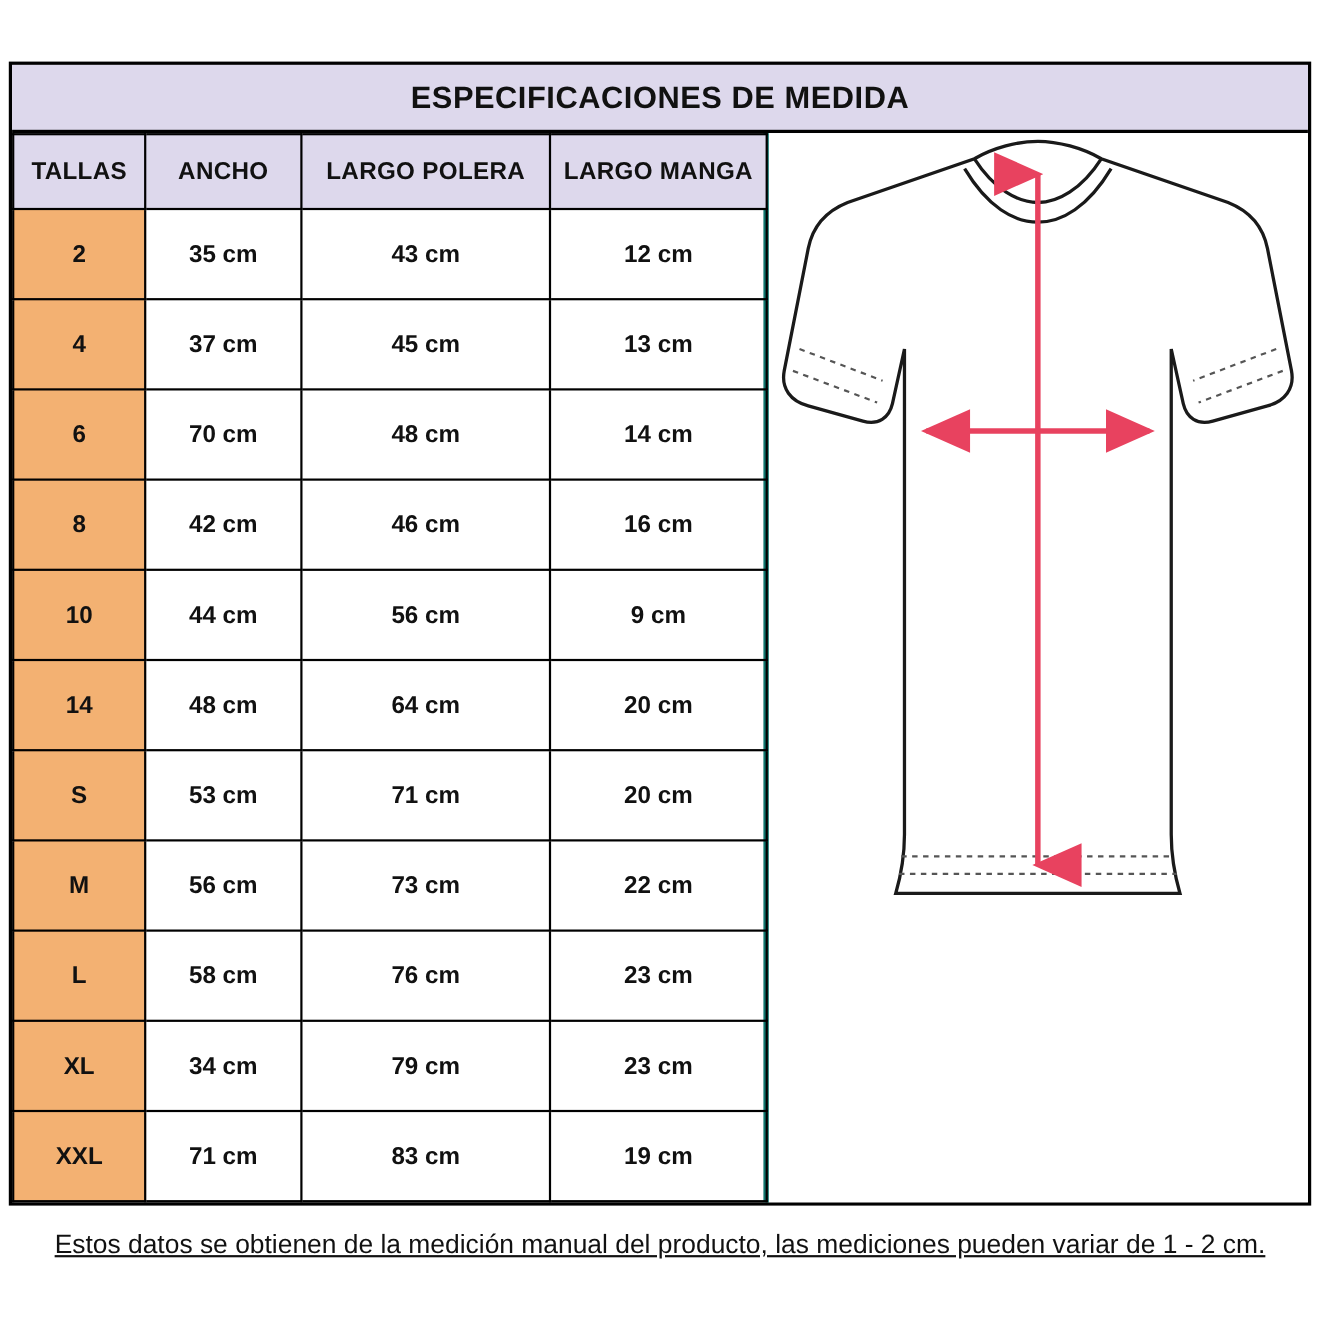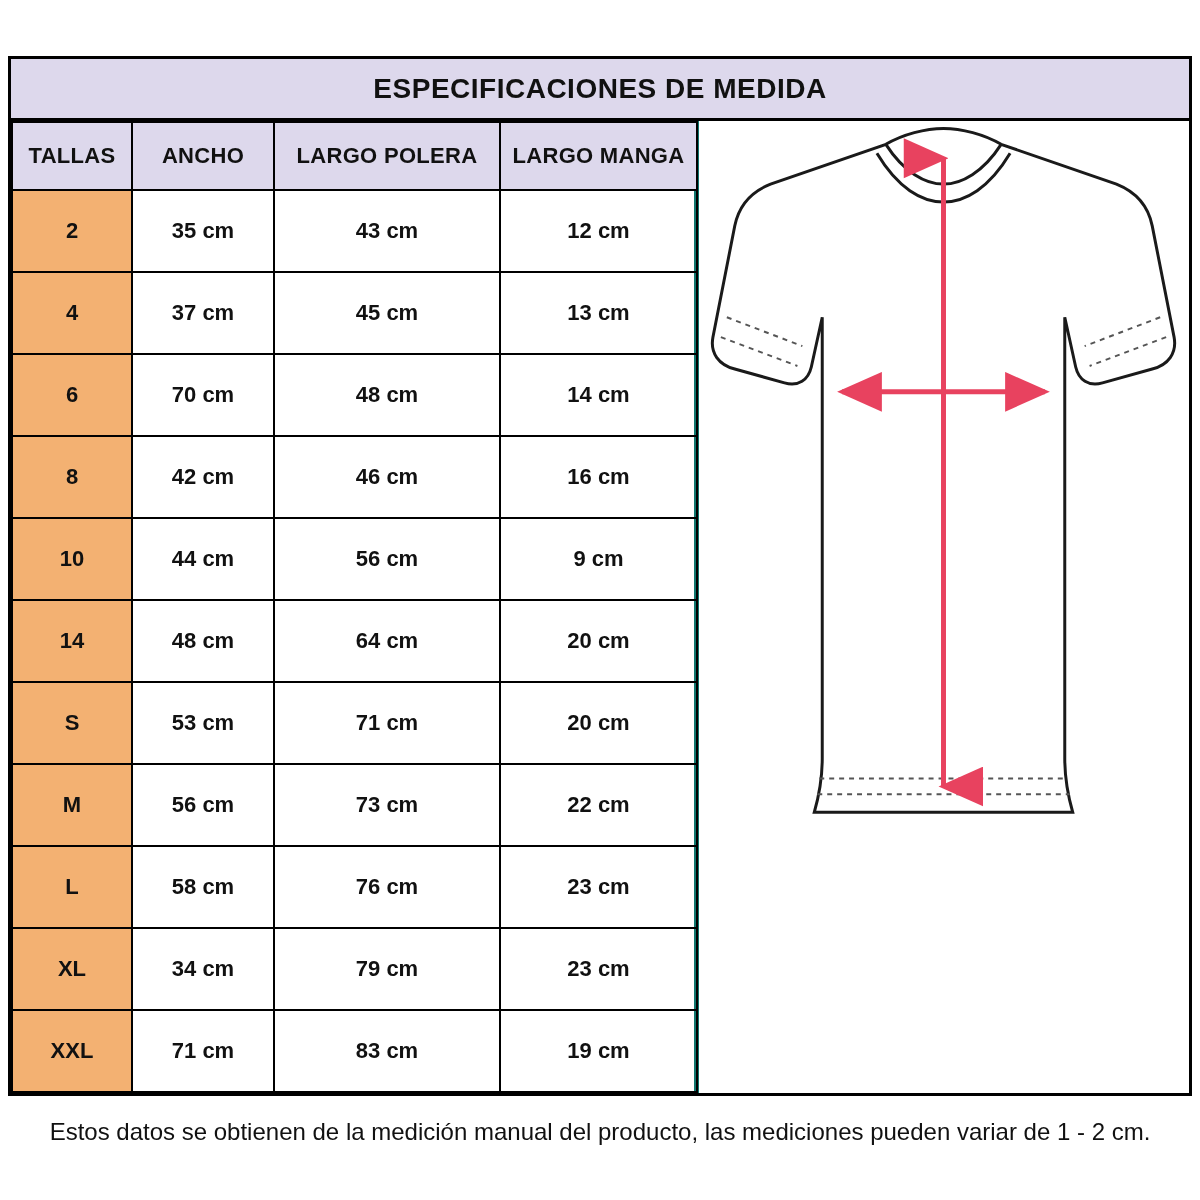--- a/index.html
+++ b/index.html
@@ -104,20 +104,21 @@
     height: 100%;
   }
   .footnote {
     position: absolute;
     left: 8px;
     top: 1118px;
     width: 1184px;
     text-align: center;
     font-size: 24px;
     color: #111111;
+    text-decoration: underline;
   }
 </style>
 </head>
 <body>
 
 <div id="root">
 
   <div class="frame">
 
     <div class="title-bar">

